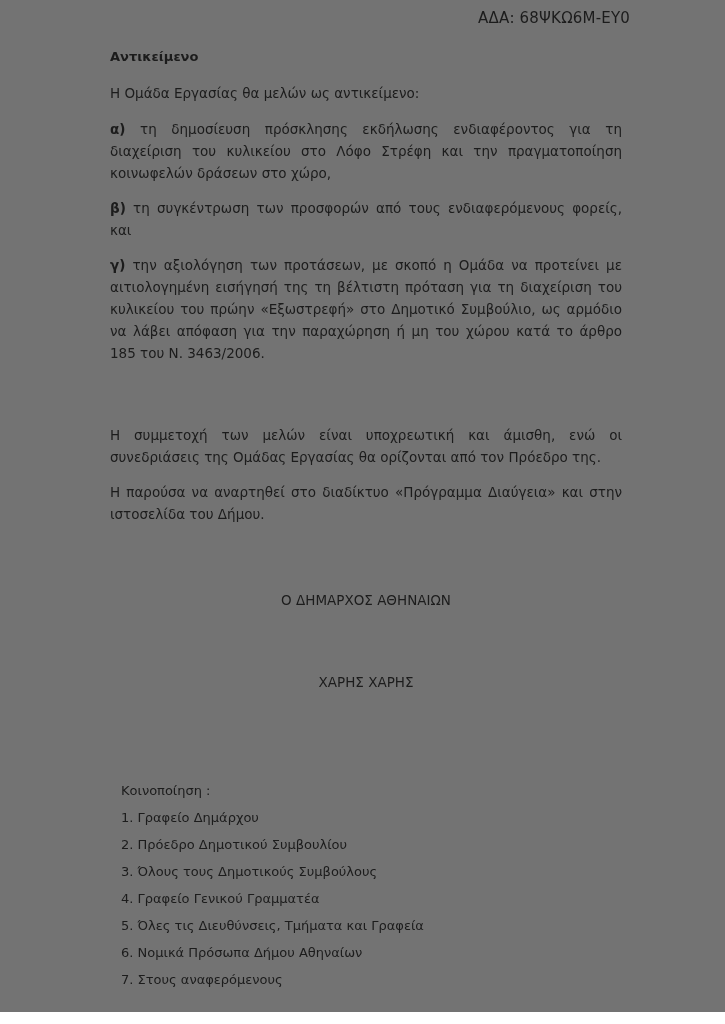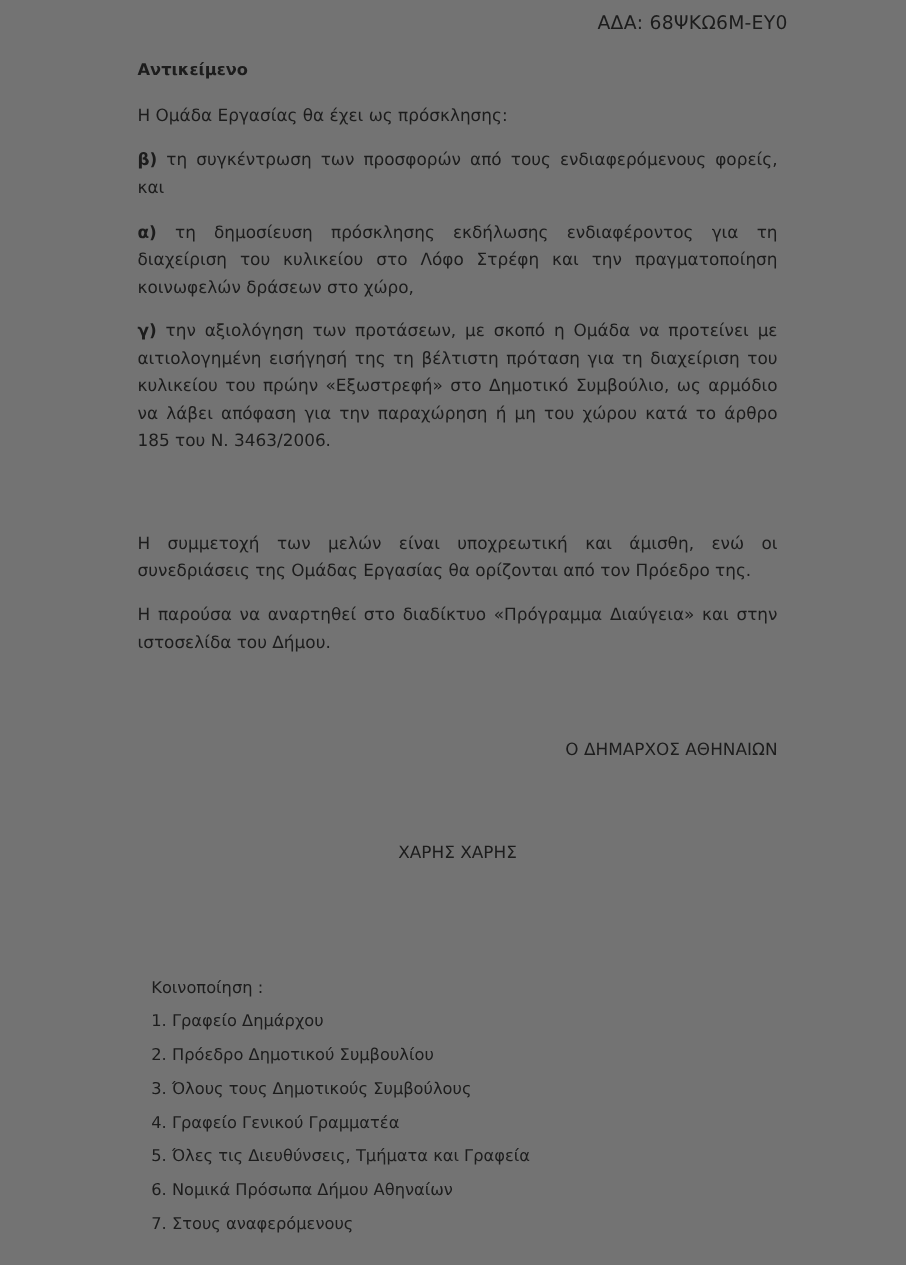--- a/index.html
+++ b/index.html
@@ -54,21 +54,21 @@
   }
   .body-par {
     margin: 13px 0 0 0;
     text-align: justify;
   }
   .body-par.after-gap {
     margin-top: 60px;
   }
   .sig-title {
     margin: 64px 0 0 0;
-    text-align: right;
+    text-align: center;
   }
   .sig-name {
     margin: 60px 0 0 0;
     text-align: center;
   }
   .distribution {
     margin: 90px 0 0 0;
     font-size: 13px;
     line-height: 16px;
   }
@@ -80,25 +80,25 @@
 <body>
 
 <div class="page">
 
   <div class="ada-code">ΑΔΑ: 68ΨΚΩ6Μ-ΕΥ0</div>
 
   <div class="content">
 
     <p class="section-title">Αντικείμενο</p>
 
-    <p class="intro">Η Ομάδα Εργασίας θα έχει ως πρόσκλησης:</p>
+    <p class="intro">Η Ομάδα Εργασίας θα μελών ως αντικείμενο:</p>
+
+    <p class="item-par first"><span class="item-marker">α)</span> <span>τη δημοσίευση πρόσκλησης εκδήλωσης ενδιαφέροντος για τη διαχείριση του κυλικείου στο Λόφο Στρέφη και την πραγματοποίηση κοινωφελών δράσεων στο χώρο,</span></p>
 
     <p class="item-par"><span class="item-marker">β)</span> <span>τη συγκέντρωση των προσφορών από τους ενδιαφερόμενους φορείς, και</span></p>
-
-    <p class="item-par first"><span class="item-marker">α)</span> <span>τη δημοσίευση πρόσκλησης εκδήλωσης ενδιαφέροντος για τη διαχείριση του κυλικείου στο Λόφο Στρέφη και την πραγματοποίηση κοινωφελών δράσεων στο χώρο,</span></p>
 
     <p class="item-par"><span class="item-marker">γ)</span> <span>την αξιολόγηση των προτάσεων, με σκοπό η Ομάδα να προτείνει με αιτιολογημένη εισήγησή της τη βέλτιστη πρόταση για τη διαχείριση του κυλικείου του πρώην «Εξωστρεφή» στο Δημοτικό Συμβούλιο, ως αρμόδιο να λάβει απόφαση για την παραχώρηση ή μη του χώρου κατά το άρθρο 185 του Ν. 3463/2006.</span></p>
 
     <p class="body-par after-gap">Η συμμετοχή των μελών είναι υποχρεωτική και άμισθη, ενώ οι συνεδριάσεις της Ομάδας Εργασίας θα ορίζονται από τον Πρόεδρο της.</p>
 
 
     <p class="body-par">Η παρούσα να αναρτηθεί στο διαδίκτυο «Πρόγραμμα Διαύγεια» και στην ιστοσελίδα του Δήμου.</p>
 
     <p class="sig-title">Ο ΔΗΜΑΡΧΟΣ ΑΘΗΝΑΙΩΝ</p>
 

